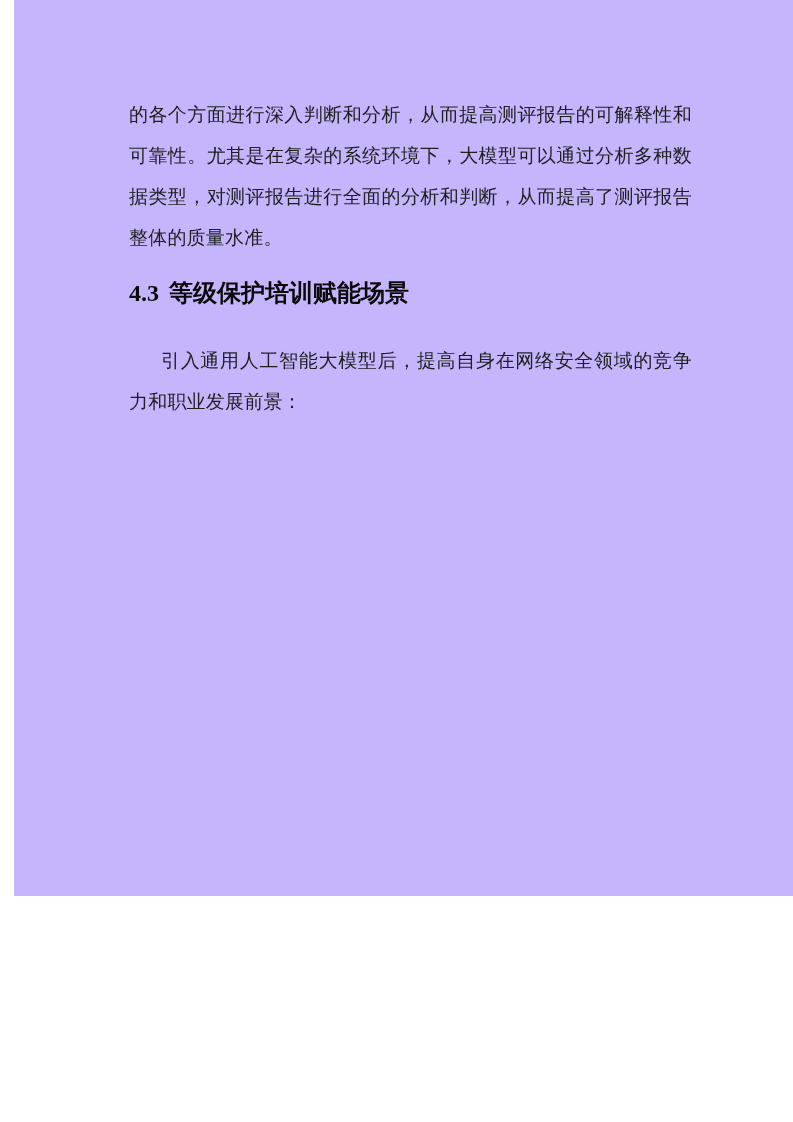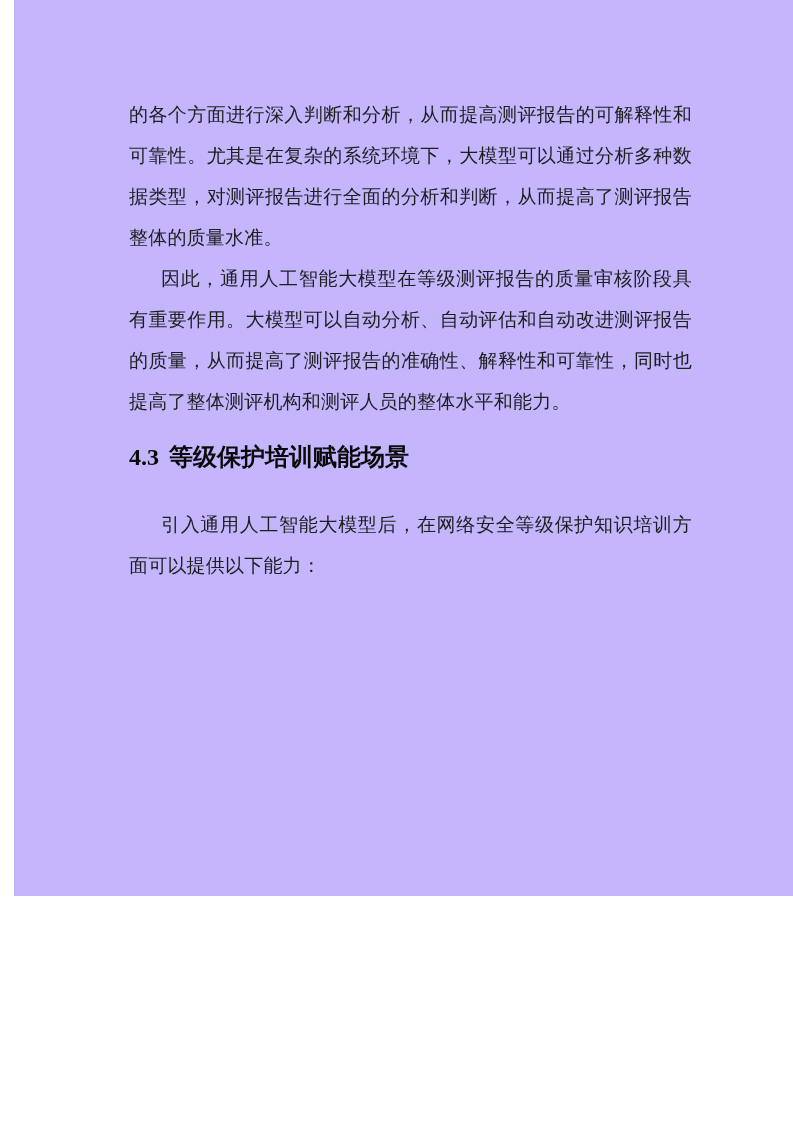--- a/index.html
+++ b/index.html
@@ -61,26 +61,25 @@
   }
 </style>
 </head>
 <body>
 
 <div class="page">
   <div class="content">
 
     <p class="body-para">的各个方面进行深入判断和分析，从而提高测评报告的可解释性和可靠性。尤其是在复杂的系统环境下，大模型可以通过分析多种数据类型，对测评报告进行全面的分析和判断，从而提高了测评报告整体的质量水准。</p>
 
-    <p class="body-para indent">因此，通用人工智能大模型在等级测评报告的质量审核阶段具有重要作用。大模型可以自动分析、自动评估和自动改进测评报告的质量，从而提高了测评报告的准确性、解释性和可靠性，同时也提高了整体测评机构和测评人员的整体水平和能力。</p>
 
     <h2 class="section-heading">
       <span class="heading-number">4.3</span><span>等级保护培训赋能场景</span>
     </h2>
 
 
 
-    <p class="body-para indent">引入通用人工智能大模型后，在网络安全等级保护知识培训方面可以提供以下能力：</p>
+    <p class="body-para indent">引入通用人工智能大模型后，提高自身在网络安全领域的竞争力和职业发展前景：</p>
 
   </div>
 
   <div class="page-footer">73</div>
 </div>
 
 </body></html>

